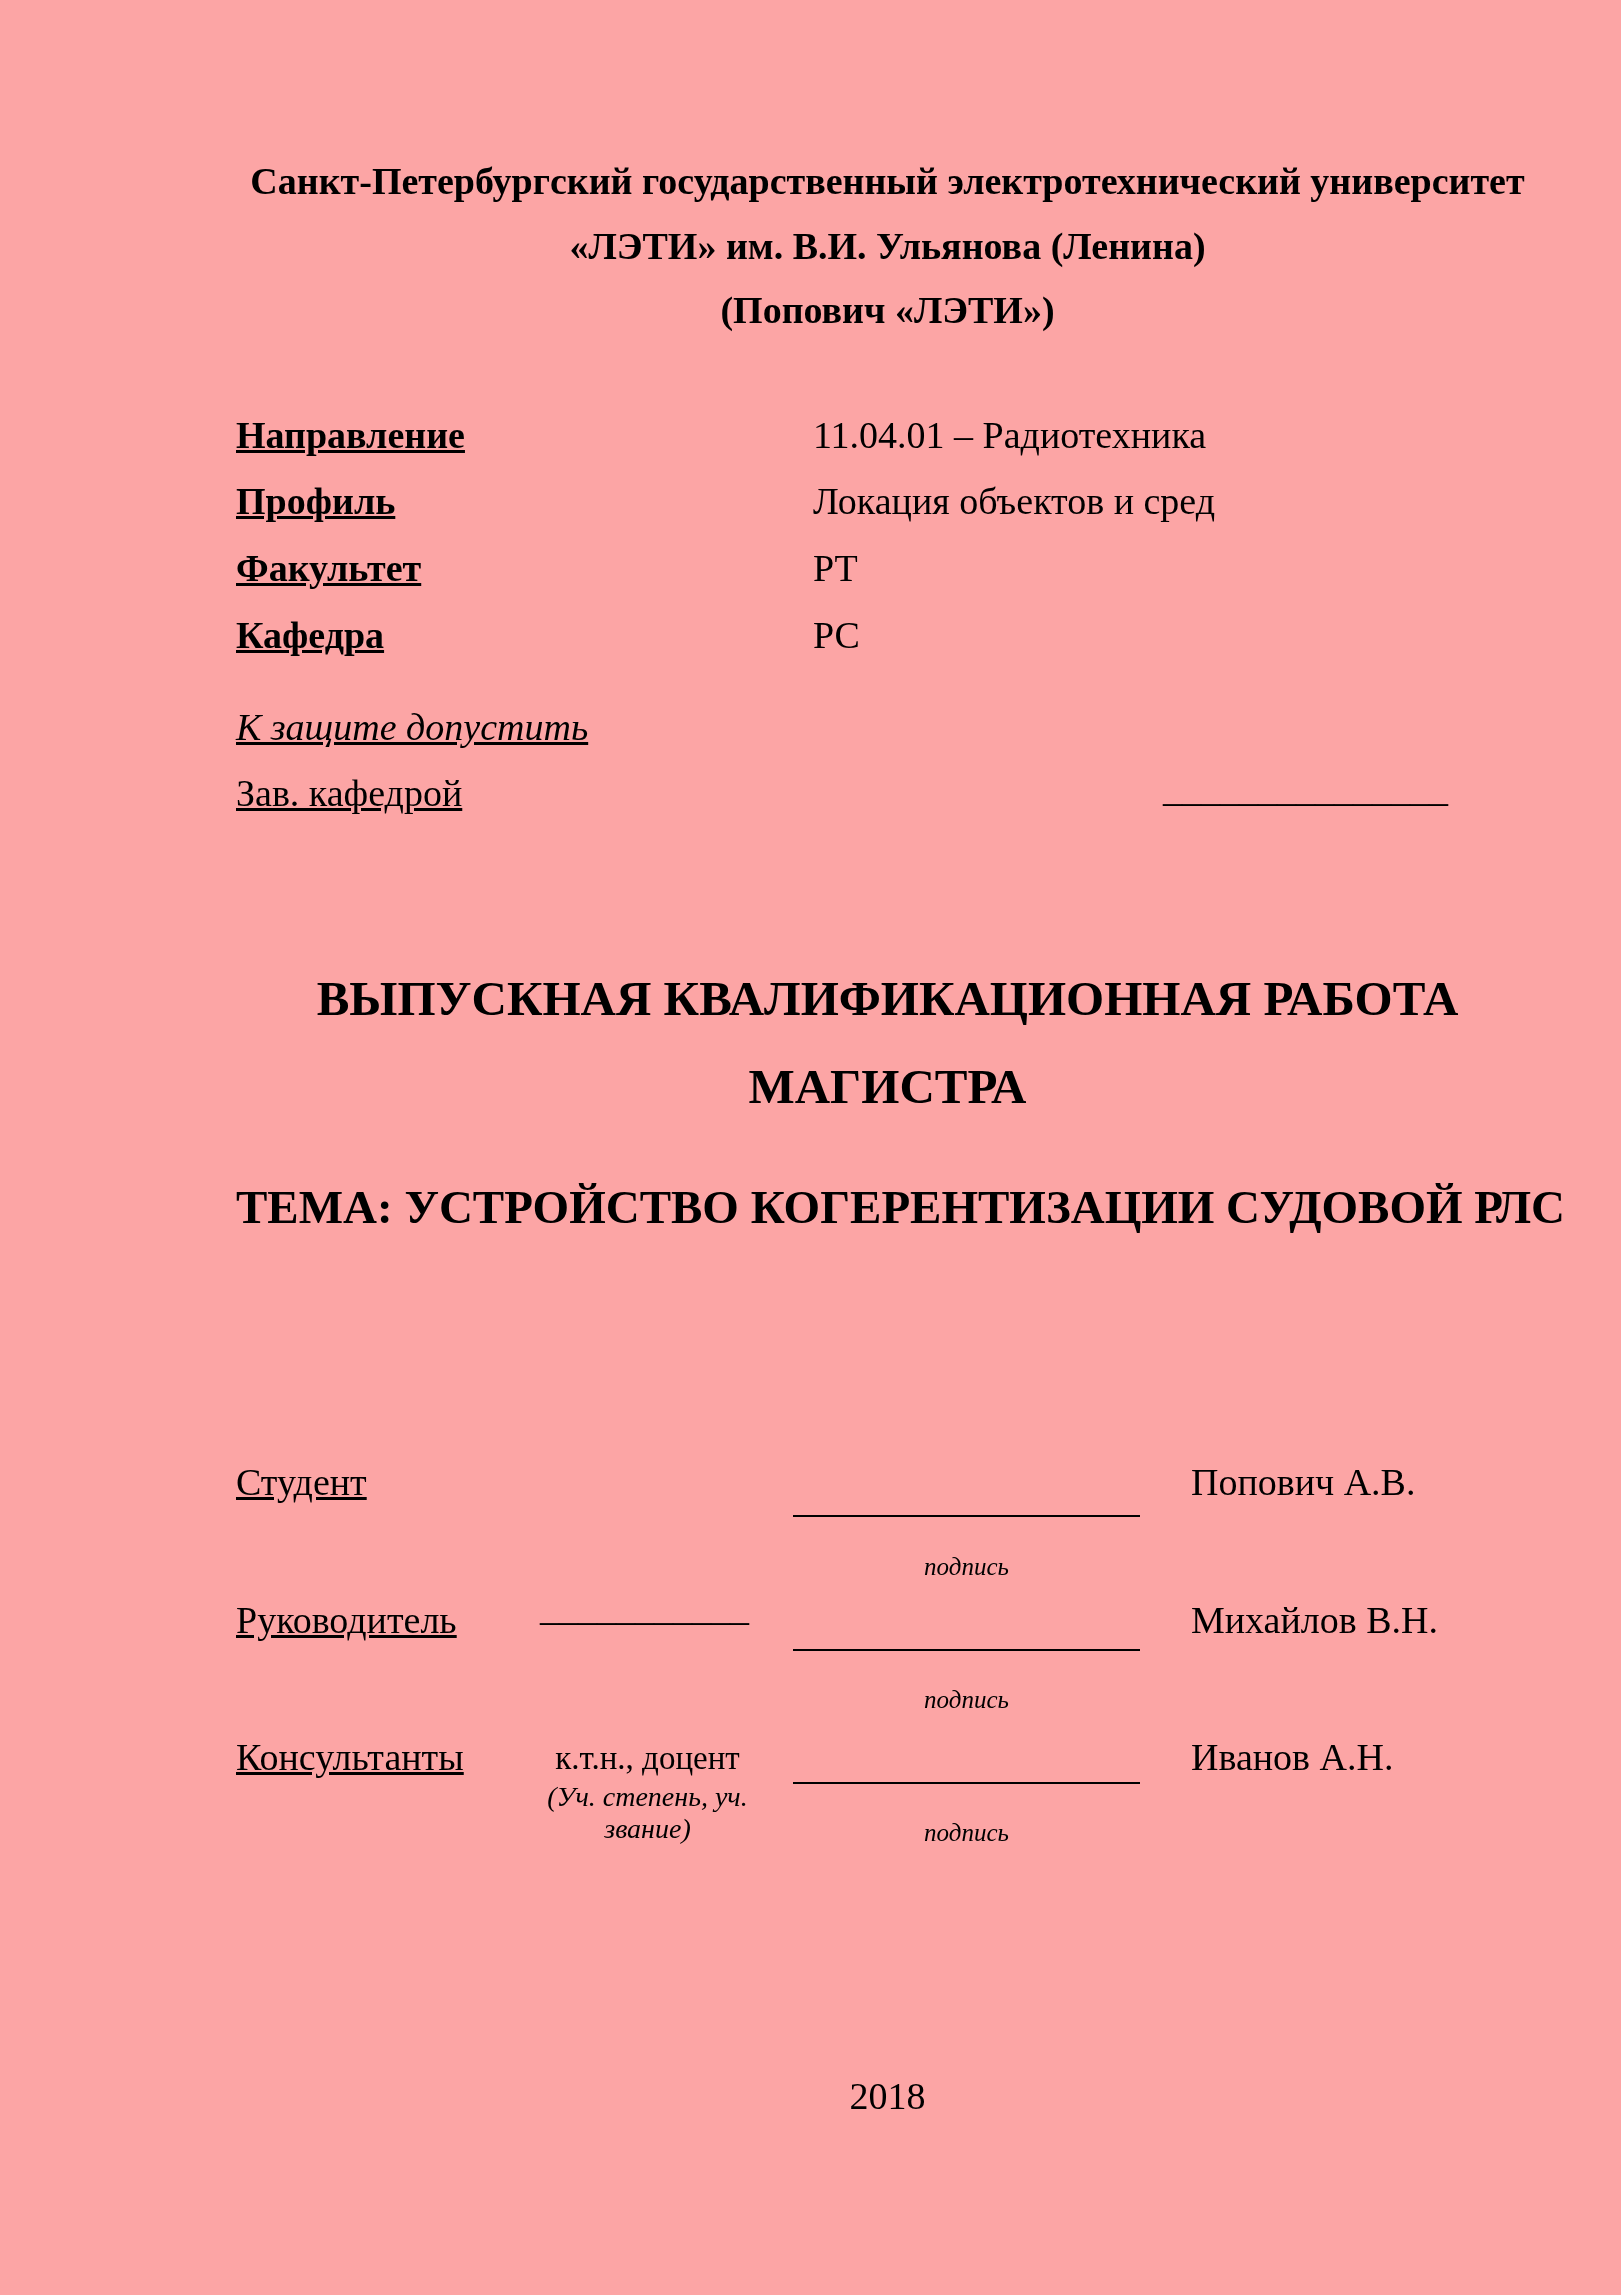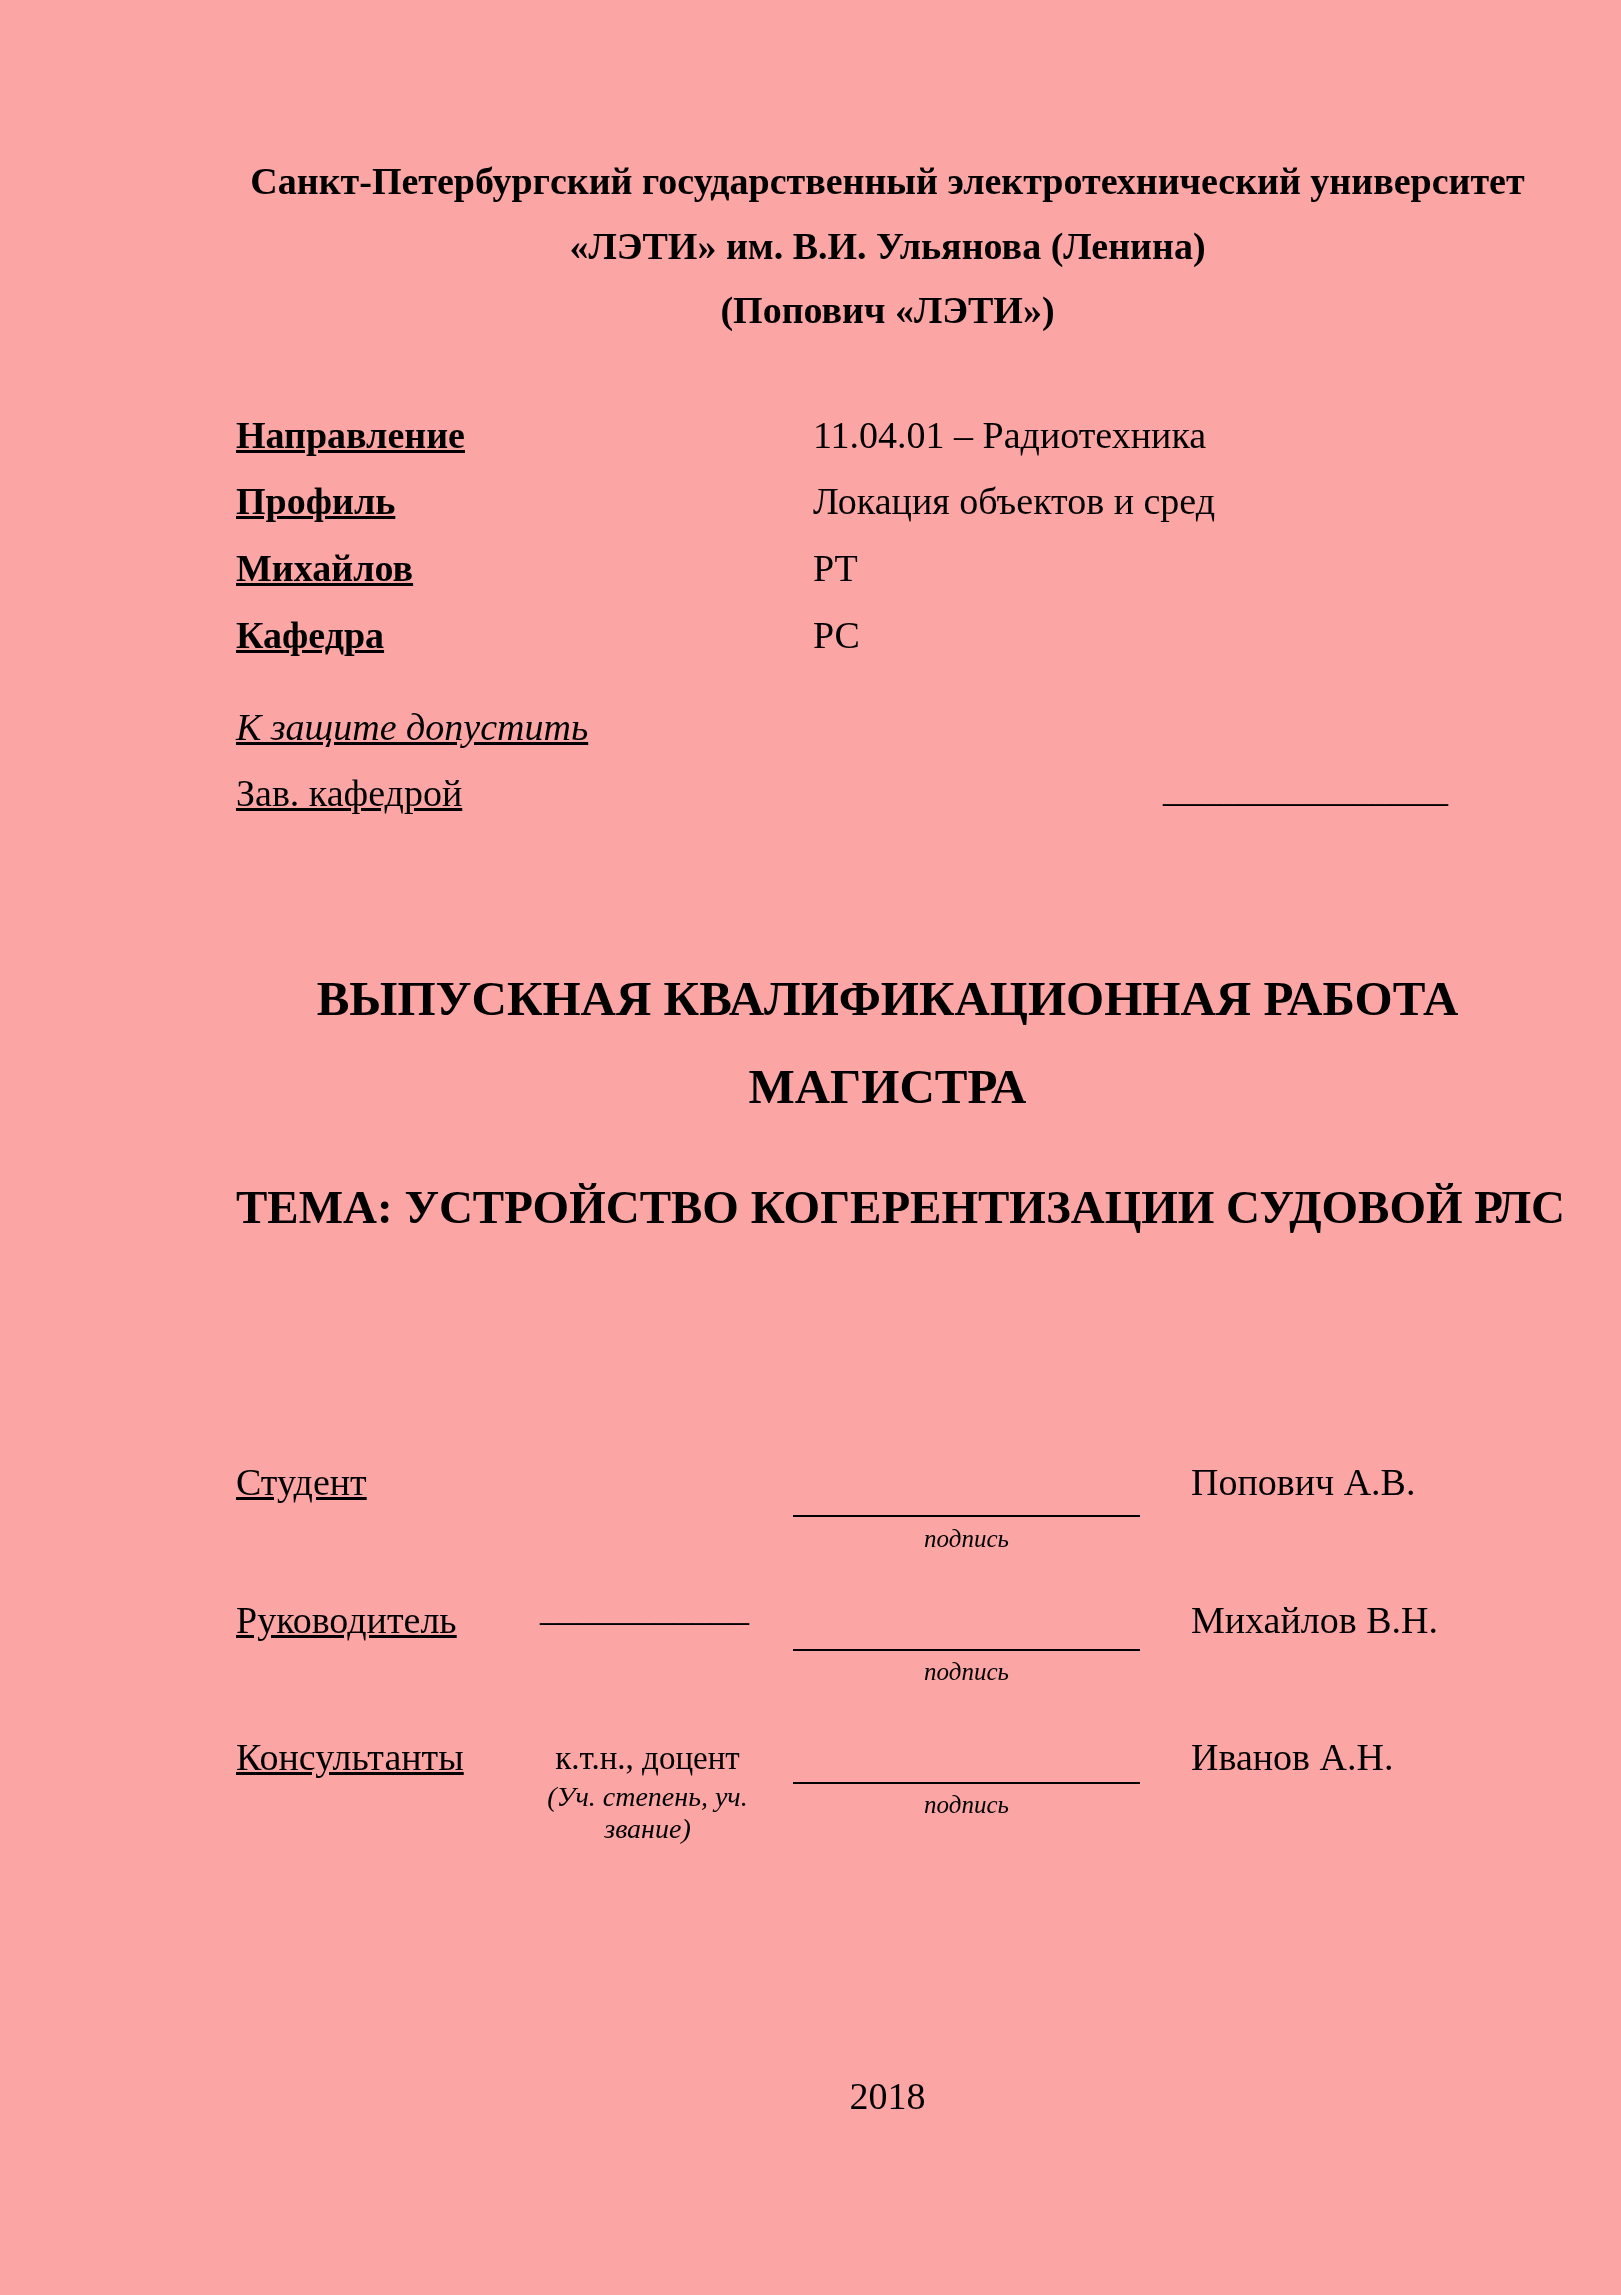--- a/index.html
+++ b/index.html
@@ -27,20 +27,21 @@
   .name-col{left:1191px;}
   .sigline{
     position:absolute;
     left:793px;width:347px;height:0;
     border-top:2.4px solid #000;
   }
   .sigcaption{
     position:absolute;
     left:793px;width:347px;
     text-align:center;
+    margin-top:28px;
   }
   .degreebox{
     position:absolute;
     left:522px;width:251px;
     text-align:center;
   }
 </style>
 </head>
 <body>
 
@@ -49,21 +50,21 @@
   <div class="abs center b fs-body" style="top:161px">Санкт-Петербургский государственный электротехнический университет</div>
   <div class="abs center b fs-body" style="top:226px">«ЛЭТИ» им. В.И. Ульянова (Ленина)</div>
   <div class="abs center b fs-body" style="top:290px">(Попович «ЛЭТИ»)</div>
 
   <div class="abs label-col b fs-body" style="top:415px">Направление</div>
   <div class="abs value-col fs-body" style="top:415px">11.04.01 – Радиотехника</div>
 
   <div class="abs label-col b fs-body" style="top:481px">Профиль</div>
   <div class="abs value-col fs-body" style="top:481px">Локация объектов и сред</div>
 
-  <div class="abs label-col b fs-body" style="top:548px">Михайлов</div>
+  <div class="abs label-col b fs-body" style="top:548px">Факультет</div>
   <div class="abs value-col fs-body" style="top:548px">РТ</div>
 
   <div class="abs label-col b fs-body" style="top:615px">Кафедра</div>
   <div class="abs value-col fs-body" style="top:615px">РС</div>
 
   <div class="abs label-col i fs-body" style="top:707px">К защите допустить</div>
   <div class="abs label-col fs-body" style="top:773px">Зав. кафедрой</div>
   <div class="abs fs-body" style="top:768px;left:1163px">_______________</div>
 
   <div class="abs center b fs-title" style="top:972px">ВЫПУСКНАЯ КВАЛИФИКАЦИОННАЯ РАБОТА</div>

